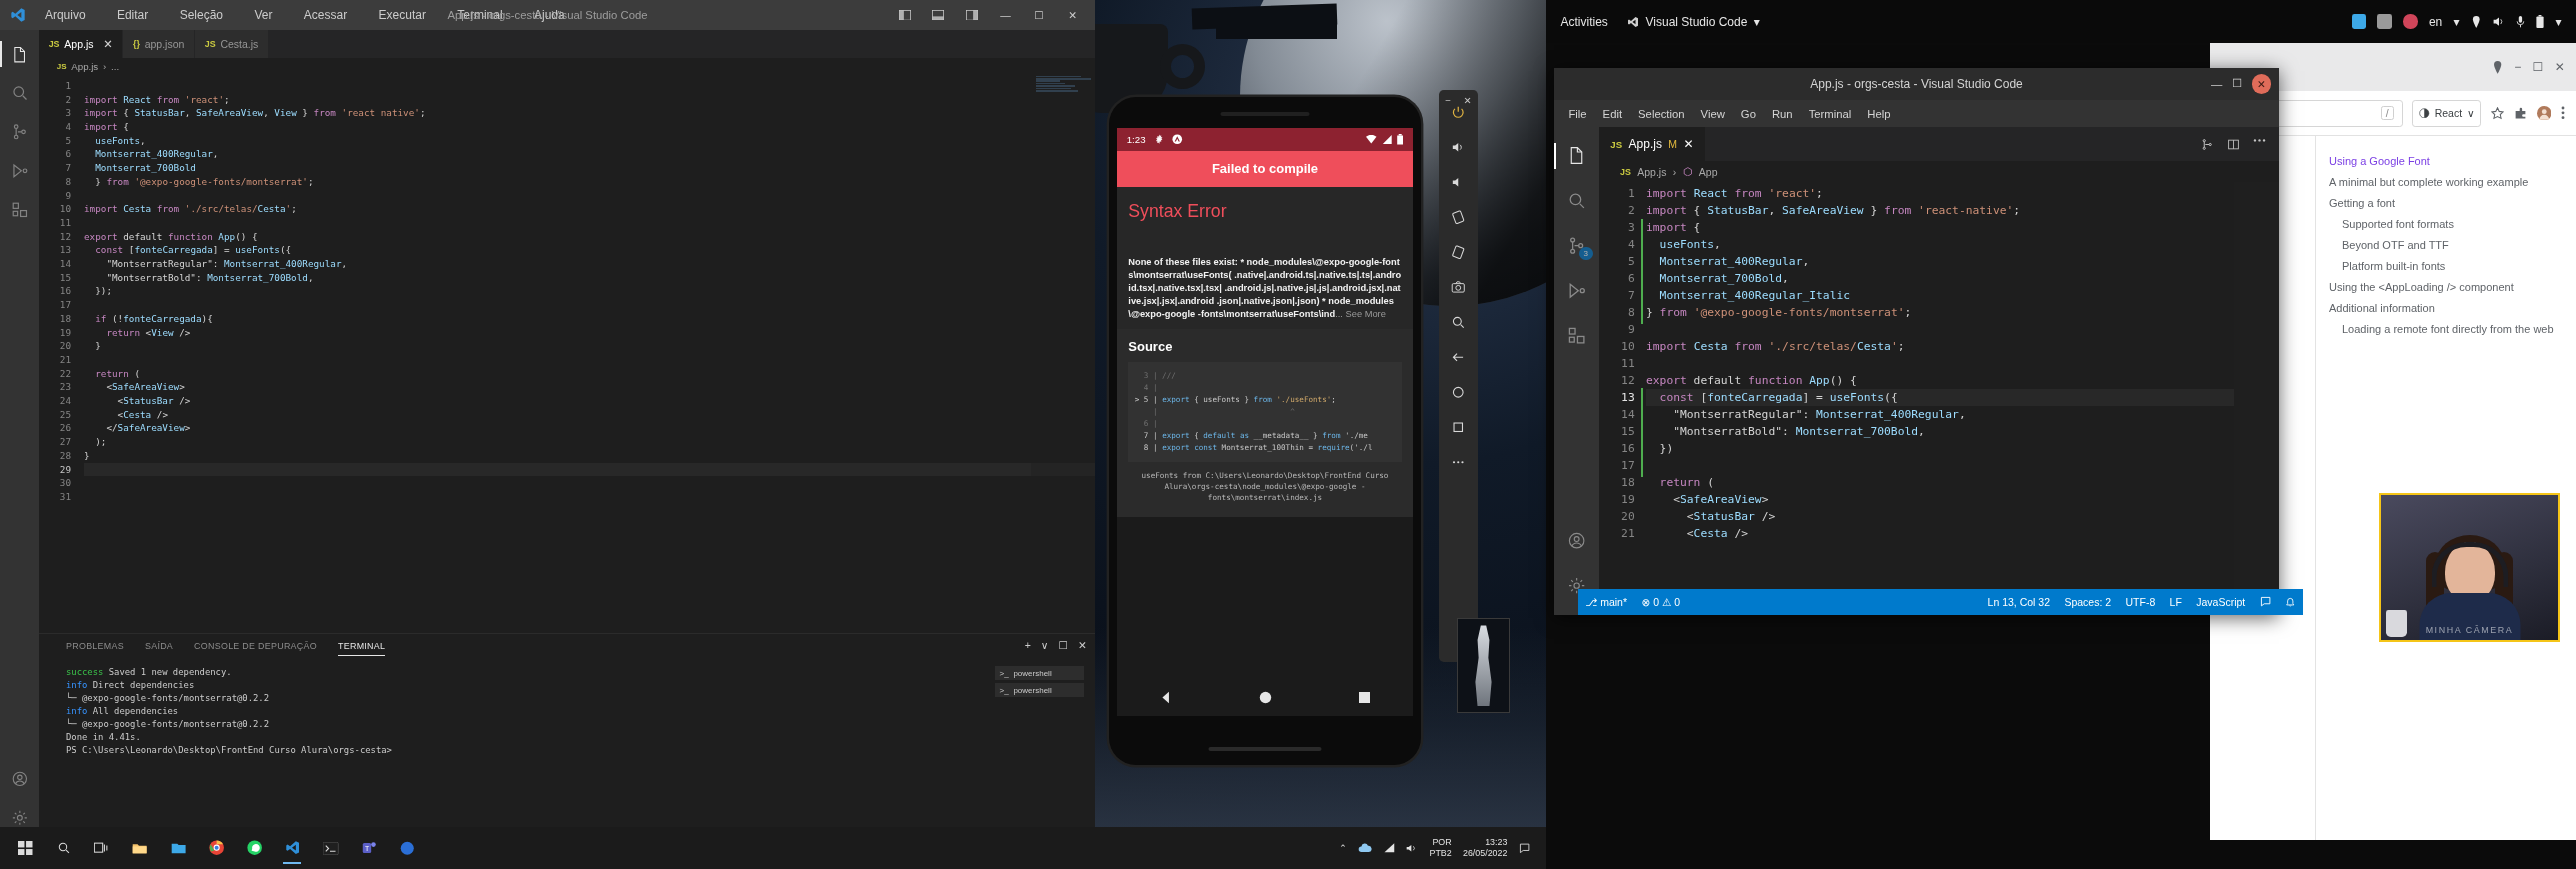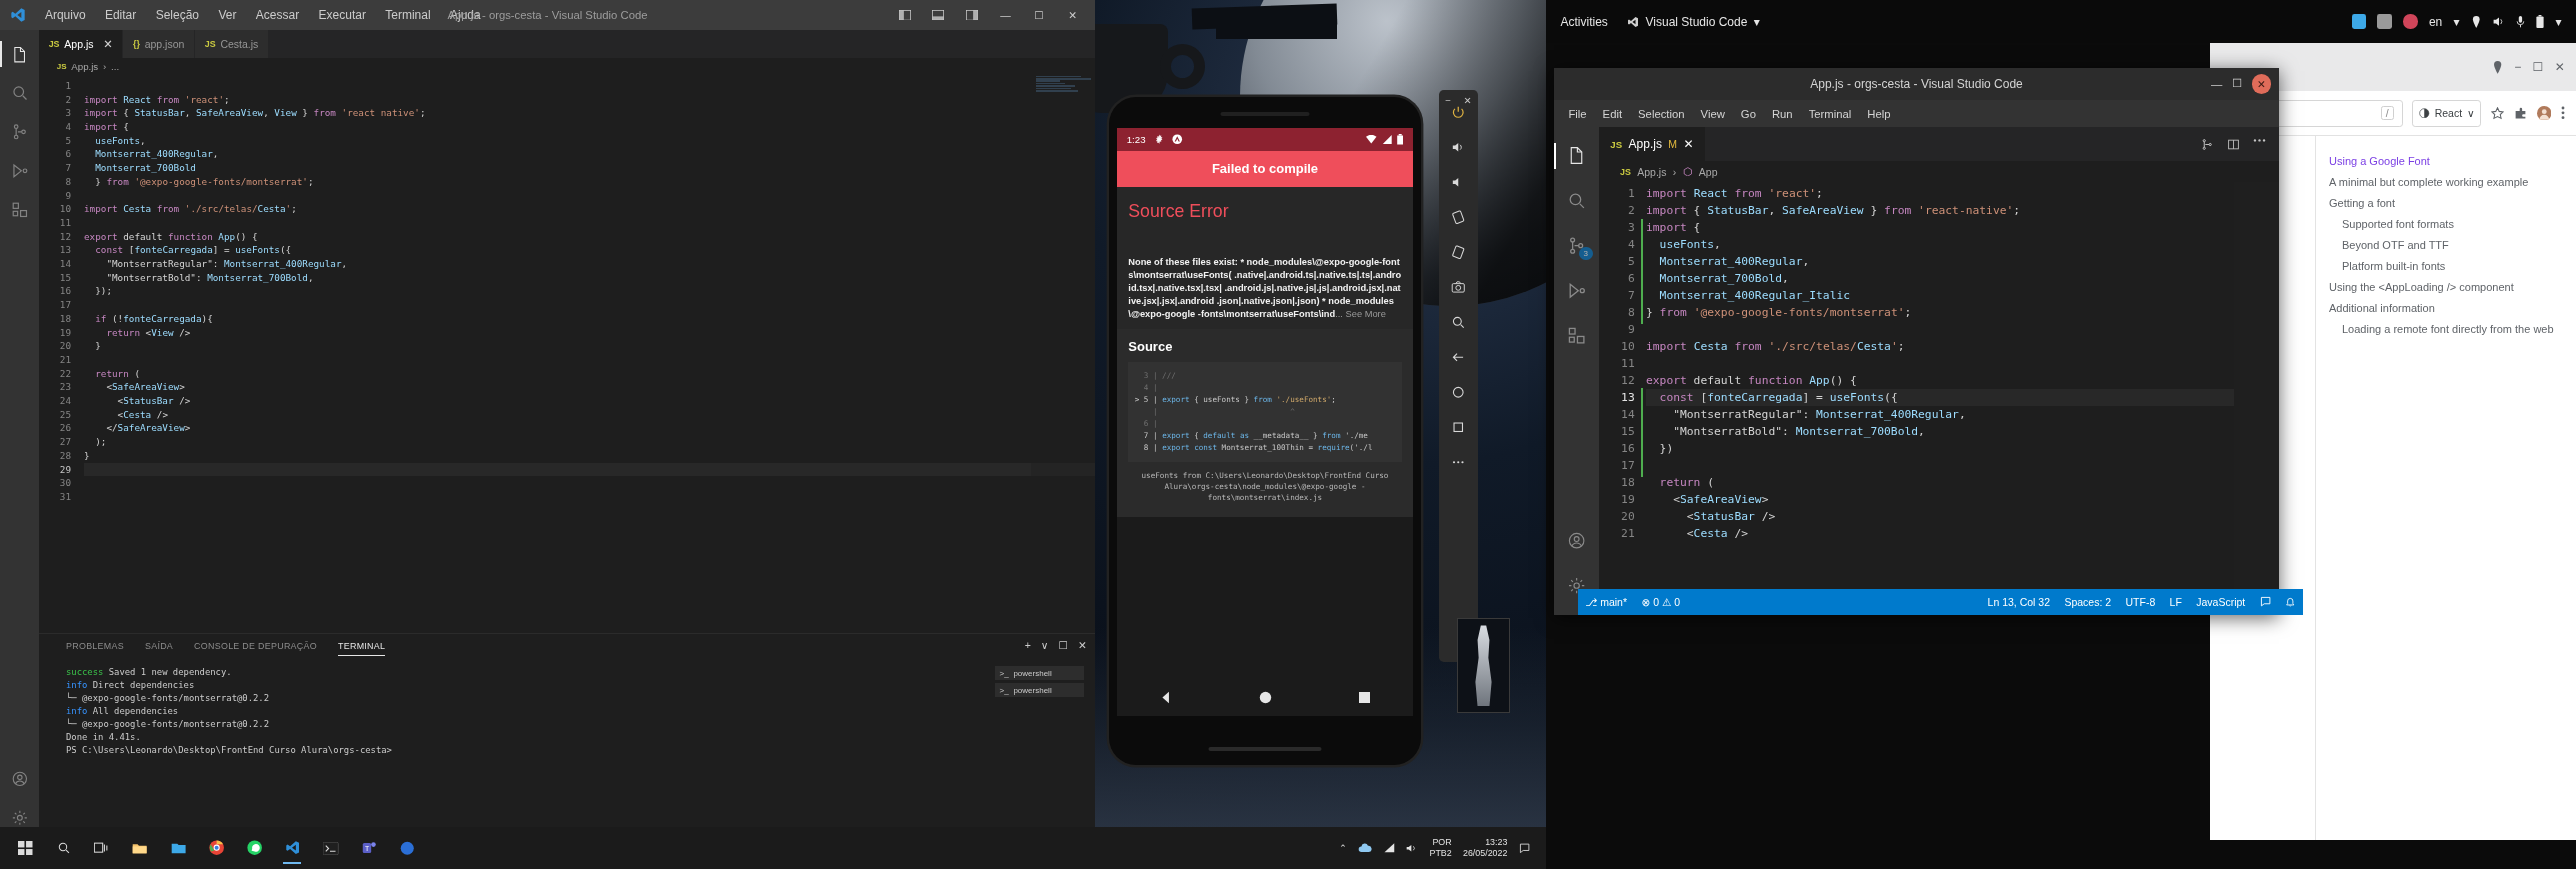--- a/index.html
+++ b/index.html
@@ -4,21 +4,21 @@
 <style>
   * { box-sizing: border-box; margin:0; padding:0; }
   html,body { width:2576px; height:869px; overflow:hidden; background:#1e1e1e;
     font-family:"Liberation Sans", sans-serif; }
   .screen { position:relative; width:2576px; height:869px; }
 
   
   .vsc-main { position:absolute; left:0; top:0; width:1095px; height:869px; background:#1e1e1e; }
   .titlebar { height:30px; background:#3c3c3c; display:flex; align-items:center; gap:0; padding-left:6.4px; position:relative; }
   .vsc-logo { width:24px; height:17.7px; display:flex; align-items:center; justify-content:center; }
-  .menu { display:flex; align-items:center; gap:0px; margin-left:4.8px; }
+  .menu { display:flex; align-items:center; gap:12px; margin-left:4.8px; }
   .menu span { color:#cccccc; font-size:12px; padding:2.4px 9.7px; white-space:nowrap; }
   .win-title { position:absolute; left:50%; transform:translateX(-50%); color:#9d9d9d; font-size:11.3px; white-space:nowrap; }
   .win-ctrl { position:absolute; right:6.4px; top:0; height:30px; display:flex; align-items:center; gap:1.6px; }
   .wb { width:32px; height:24px; display:flex; align-items:center; justify-content:center; color:#cccccc; font-size:10.5px; }
 
   .body-row { display:flex; height:calc(869px - 30px - 26.6px); }
   .activitybar { width:39px; background:#333333; display:flex; flex-direction:column; align-items:center; padding-top:4.8px; }
   .ab-item { width:39px; height:39px; display:flex; align-items:center; justify-content:center; opacity:.55; position:relative; }
   .ab-item.active { opacity:1; }
   .ab-item.active:before { content:""; position:absolute; left:0; top:6.4px; bottom:6.4px; width:1.6px; background:#e7e7e7; }
@@ -419,21 +419,21 @@
             <svg width="6.4" height="10.5" viewBox="0 0 8 14" fill="#fff">
                 <rect x="2" y="0" width="4" height="2"></rect>
                 <rect x="0" y="2" width="8" height="12"></rect>
               </svg>
           </span>
         </span>
       </div>
 
       <div class="err-head">Failed to compile</div>
       <div class="err-body">
-        <div class="err-title">Source Error</div>
+        <div class="err-title">Syntax Error</div>
         <div class="err-msg"><span id="err-msg-text">None of these files exist:
   * node_modules\@expo-google-fonts\montserrat\useFonts(
 .native|.android.ts|.native.ts|.ts|.android.tsx|.native.tsx|.tsx|
 .android.js|.native.js|.js|.android.jsx|.native.jsx|.jsx|.android
 .json|.native.json|.json)
   * node_modules\@expo-google
 -fonts\montserrat\useFonts\ind</span><span class="seemore">... See More</span></div>
       </div>
       <div class="src-sec">
         <div class="src-title">Source</div>
@@ -811,20 +811,33 @@
                   <path d="M6.7 14a1.5 1.5 0 002.6 0"></path>
                 </svg>
             </span>
           </div>
         </div>
       </div>
     </div>
 
   </div>
 
+  <div class="webcam">
+    <div class="cam-bg"></div>
+    <div class="cam-cup"></div>
+    <div class="cam-person">
+      <div class="cam-hair"></div>
+      <div class="cam-hair2"></div>
+      <div class="cam-hair3"></div>
+      <div class="cam-head"></div>
+      <div class="cam-phones"></div>
+      <div class="cam-body"></div>
+    </div>
+    <div class="cam-watermark">MINHA CÂMERA</div>
+  </div>
 
   <div class="taskbar">
     <div class="tb-ic">
       <svg width="14.5" height="14.5" viewBox="0 0 18 18" fill="#dcdcdc">
           <rect x="0" y="0" width="8" height="8"></rect>
           <rect x="10" y="0" width="8" height="8"></rect>
           <rect x="0" y="10" width="8" height="8"></rect>
           <rect x="10" y="10" width="8" height="8"></rect>
         </svg>
     </div>

